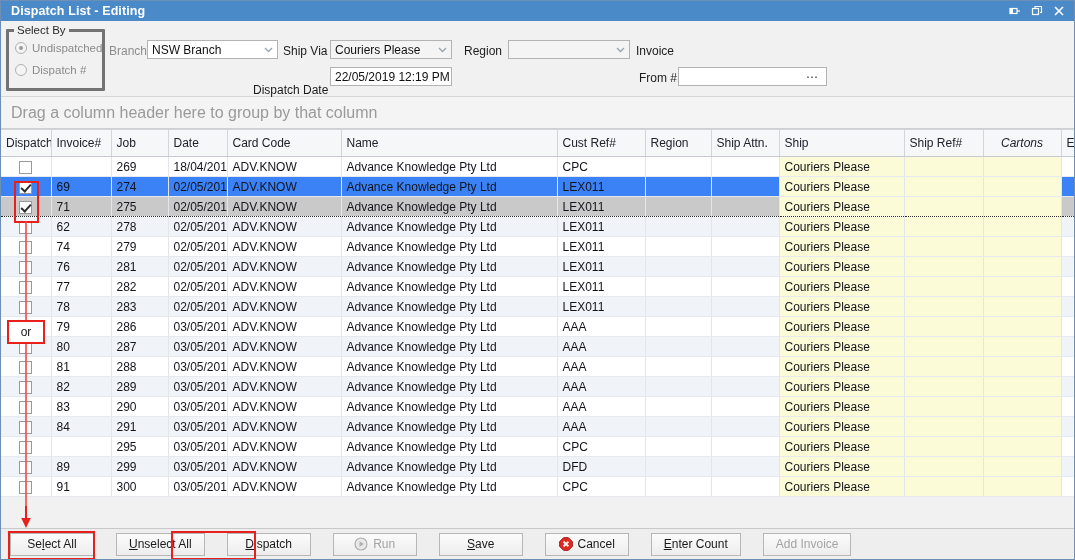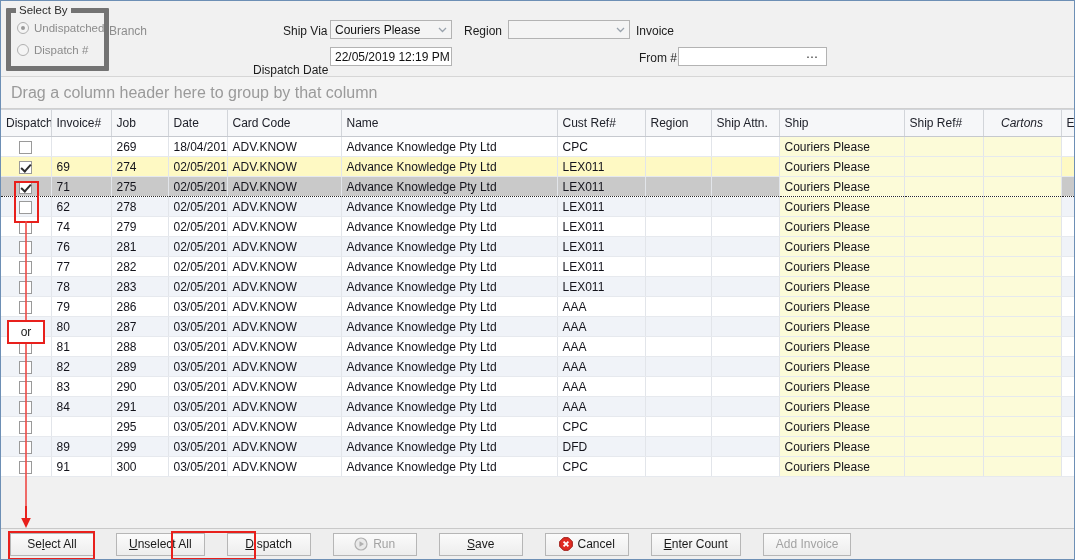--- a/index.html
+++ b/index.html
@@ -53,21 +53,21 @@
   .filters {
     position: relative;
     height: 76px;
     background: #f1f1f1;
     border-bottom: 1px solid #d6d6d6;
   }
   fieldset.selectby {
     position: absolute;
     left: 5px; top: 3px;
     width: 96px; height: 67px;
-    border: 5px solid #737373;
+    border: 3px solid #737373;
     border-radius: 1px;
     margin: 0; padding: 0;
     background: transparent;
   }
   fieldset.selectby legend {
     font-size: 11.5px;
     color: #2b2b2b;
     margin-left: 5px;
     padding: 0 3px;
   }
@@ -169,21 +169,21 @@
     height: 20px;
     padding: 0 5px;
     font-size: 12px;
     color: #13131b;
     white-space: nowrap;
     overflow: hidden;
   }
   .grid td.date { text-align: right; }
   .grid tr.alt td { background: #f0f3f8; }
   .grid tr.plain td { background: #ffffff; }
-  .grid tr.green td { background: #fef9c3; }
+  .grid tr.green td { background: #3b82f6; }
   .grid tr.sel td {
     background: #c9c9c9;
     border-top: 1px dotted #2a2a2a;
     border-bottom: 1px dotted #2a2a2a;
   }
   .grid td.ship { background: #fcfbd8 !important; }
   .grid tr.sel td.ship { background: #fcfbd8 !important; }
   .grid td.shipref, .grid td.cartons { background: #fcfbd8 !important; }
 
   .cbcell { text-align: center !important; padding: 0 !important; }
@@ -273,36 +273,68 @@
     color: #1a1a1a;
     z-index: 5;
   }
   .arrowhead { position: absolute; z-index: 5; }
 </style>
 </head>
 <body>
 
 <div id="app">
 
+  <div class="titlebar">
+    <div class="ttl">Dispatch List - Editing</div>
+    <div class="win-btns">
+      <span>
+        <svg width="12" height="12" viewBox="0 0 12 12">
+            <rect x="1" y="3.5" width="7" height="5" fill="none" stroke="#fff" stroke-width="1.2"></rect>
+            <line x1="8" y1="6" x2="11" y2="6" stroke="#fff" stroke-width="1.2"></line>
+            <rect x="1" y="3.5" width="3" height="5" fill="#fff"></rect>
+          </svg>
+      </span>
+      <span>
+        <svg width="12" height="12" viewBox="0 0 12 12">
+            <rect x="1.5" y="3.5" width="6" height="6" fill="none" stroke="#fff" stroke-width="1.2"></rect>
+            <polyline points="4,3 4,1.5 10.5,1.5 10.5,7.5 9,7.5" fill="none" stroke="#fff" stroke-width="1.2"></polyline>
+          </svg>
+      </span>
+      <span>
+        <svg width="12" height="12" viewBox="0 0 12 12">
+            <line x1="2" y1="2" x2="10" y2="10" stroke="#fff" stroke-width="1.6"></line>
+            <line x1="10" y1="2" x2="2" y2="10" stroke="#fff" stroke-width="1.6"></line>
+          </svg>
+      </span>
+    </div>
+  </div>
 
   <div class="filters">
 
     <fieldset class="selectby">
       <legend>Select By</legend>
       <div class="radio-row">
         <span class="radio on"></span>
         <span>Undispatched</span>
       </div>
       <div class="radio-row">
         <span class="radio"></span>
         <span>Dispatch #</span>
       </div>
     </fieldset>
 
     <div class="fld lbl dim" style="left:108px; top:23px;">Branch</div>
+    <div class="combo" style="left:146px; top:19px; width:131px;">
+      <span>NSW Branch</span>
+      <span class="arrow">
+        <svg width="9" height="6" viewBox="0 0 9 6">
+            <polyline points="1,1 4.5,4.5 8,1" fill="none" stroke="#9aa3ad" stroke-width="1.3"></polyline>
+          </svg>
+      </span>
+    </div>
 
     <div class="fld lbl" style="left:282px; top:23px;">Ship Via</div>
     <div class="combo grey" style="left:329px; top:19px; width:122px;">
       <span>Couriers Please</span>
       <span class="arrow">
         <svg width="9" height="6" viewBox="0 0 9 6">
             <polyline points="1,1 4.5,4.5 8,1" fill="none" stroke="#9aa3ad" stroke-width="1.3"></polyline>
           </svg>
       </span>
     </div>

